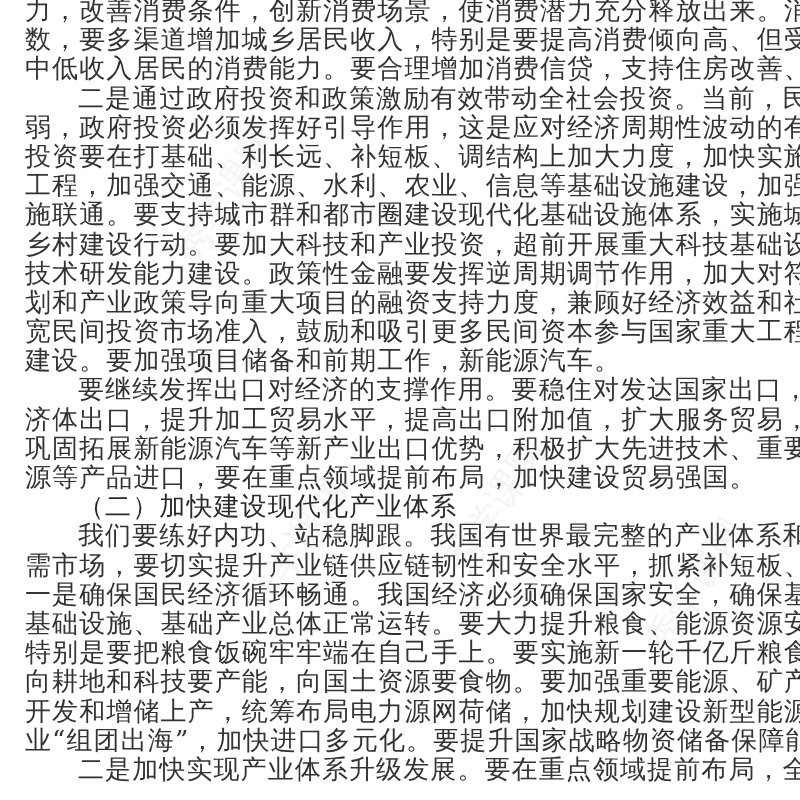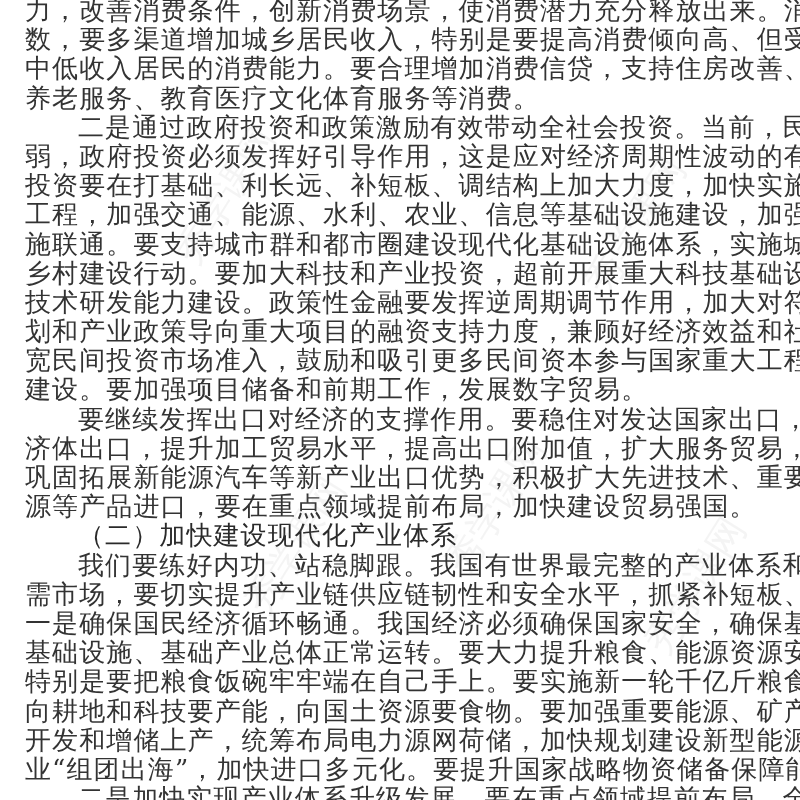--- a/index.html
+++ b/index.html
@@ -54,33 +54,32 @@
   }
 </style>
 </head>
 <body>
 
 <div class="page" id="page">
     <div>
       <div class="line">力，改善消费条件，创新消费场景，使消费潜力充分释放出来。消费是收入的函</div>
       <div class="line">数，要多渠道增加城乡居民收入，特别是要提高消费倾向高、但受疫情影响大的</div>
       <div class="line">中低收入居民的消费能力。要合理增加消费信贷，支持住房改善、新能源汽车、</div>
-      <div class="line last">养老服务、教育医疗文化体育服务等消费。</div>
     </div>
     <div>
       <div class="line indent">二是通过政府投资和政策激励有效带动全社会投资。当前，民间投资预期较</div>
       <div class="line">弱，政府投资必须发挥好引导作用，这是应对经济周期性波动的有力工具。政府</div>
       <div class="line">投资要在打基础、利长远、补短板、调结构上加大力度，加快实施“十四五”重大</div>
       <div class="line">工程，加强交通、能源、水利、农业、信息等基础设施建设，加强区域间基础设</div>
       <div class="line">施联通。要支持城市群和都市圈建设现代化基础设施体系，实施城市更新行动、</div>
       <div class="line">乡村建设行动。要加大科技和产业投资，超前开展重大科技基础设施和关键核心</div>
       <div class="line">技术研发能力建设。政策性金融要发挥逆周期调节作用，加大对符合国家发展规</div>
       <div class="line">划和产业政策导向重大项目的融资支持力度，兼顾好经济效益和社会效益。要放</div>
       <div class="line">宽民间投资市场准入，鼓励和吸引更多民间资本参与国家重大工程和补短板项目</div>
-      <div class="line last">建设。要加强项目储备和前期工作，发展数字贸易。</div>
+      <div class="line last">建设。要加强项目储备和前期工作，新能源汽车。</div>
     </div>
     <div>
       <div class="line indent">要继续发挥出口对经济的支撑作用。要稳住对发达国家出口，扩大对新兴经</div>
       <div class="line">济体出口，提升加工贸易水平，提高出口附加值，扩大服务贸易，发展数字贸易，</div>
       <div class="line">巩固拓展新能源汽车等新产业出口优势，积极扩大先进技术、重要设备、能源资</div>
       <div class="line last">源等产品进口，要在重点领域提前布局，加快建设贸易强国。</div>
     </div>
     <div>
       <div class="line heading">（二）加快建设现代化产业体系</div>
     </div>

